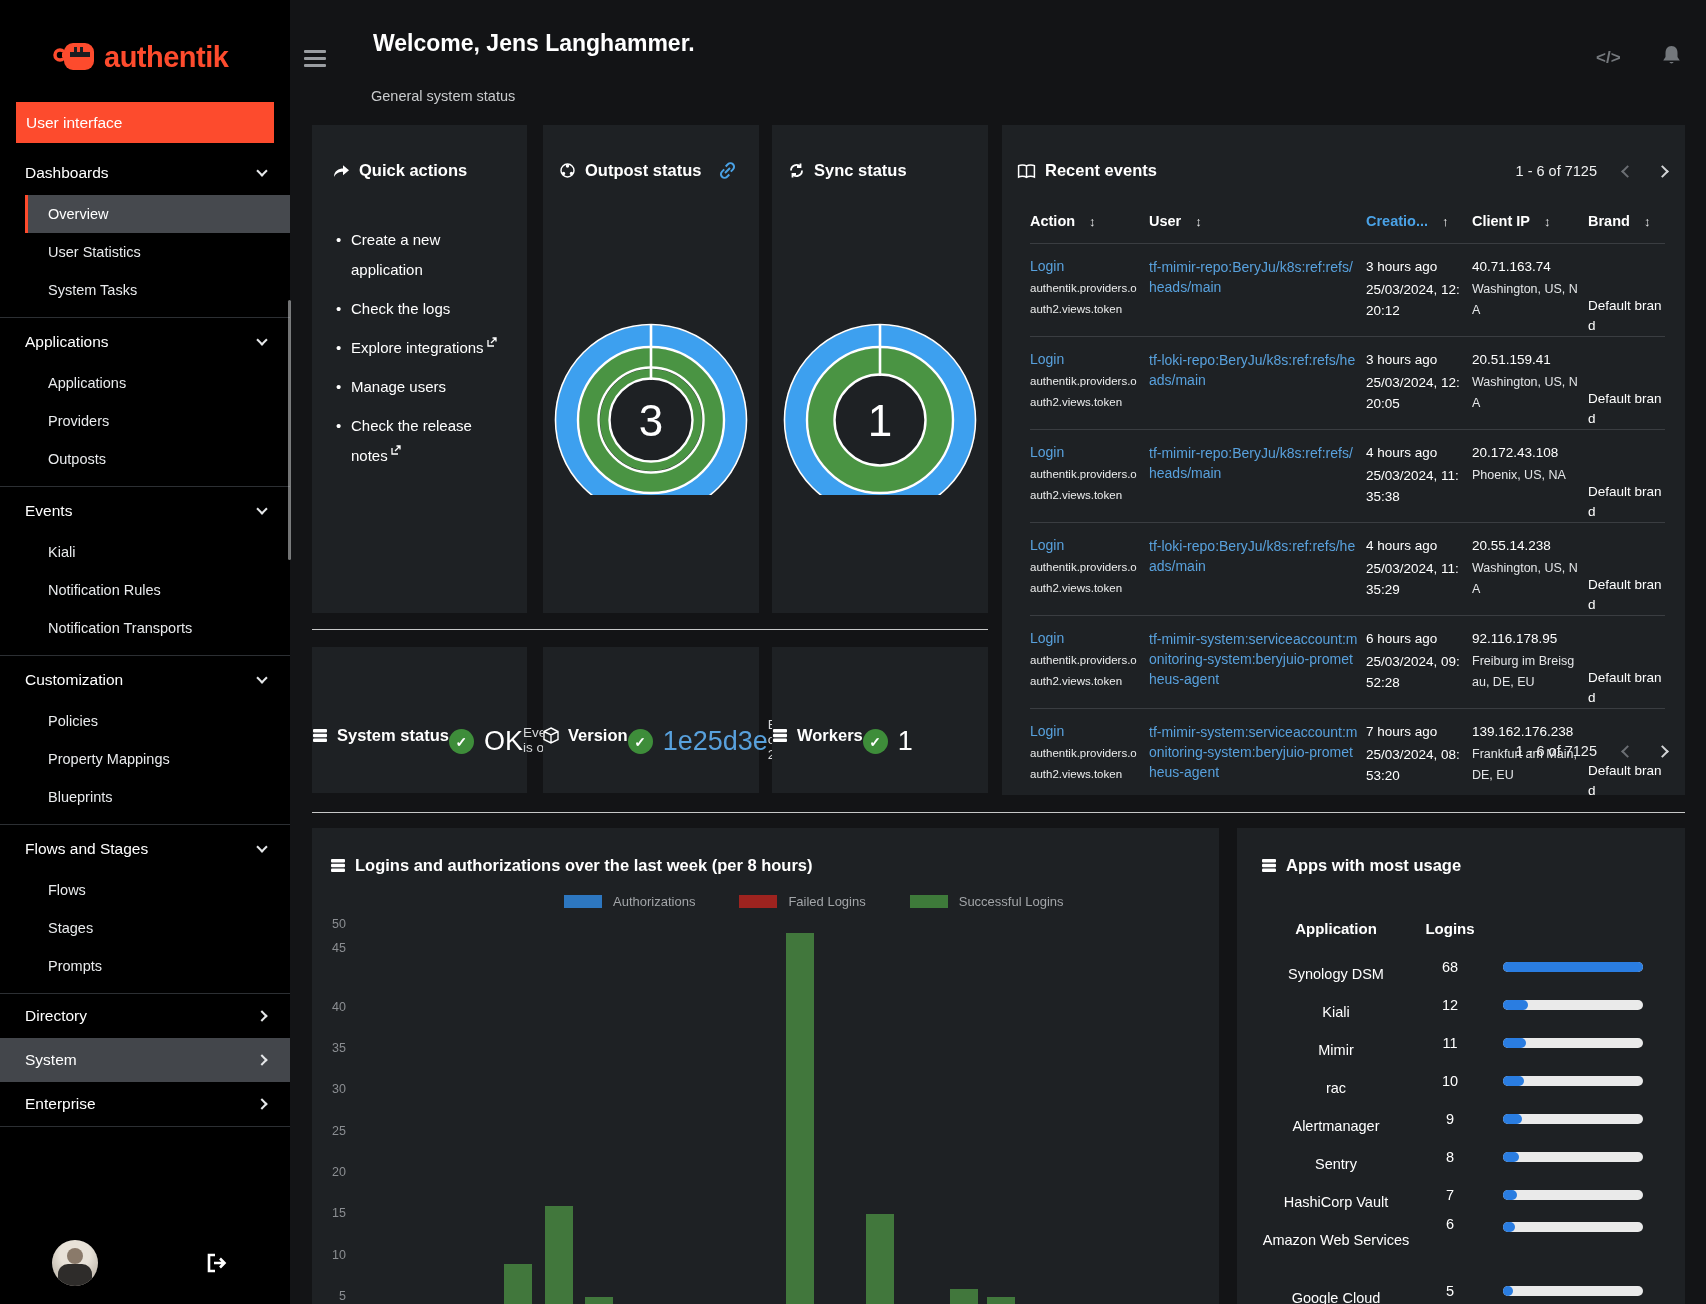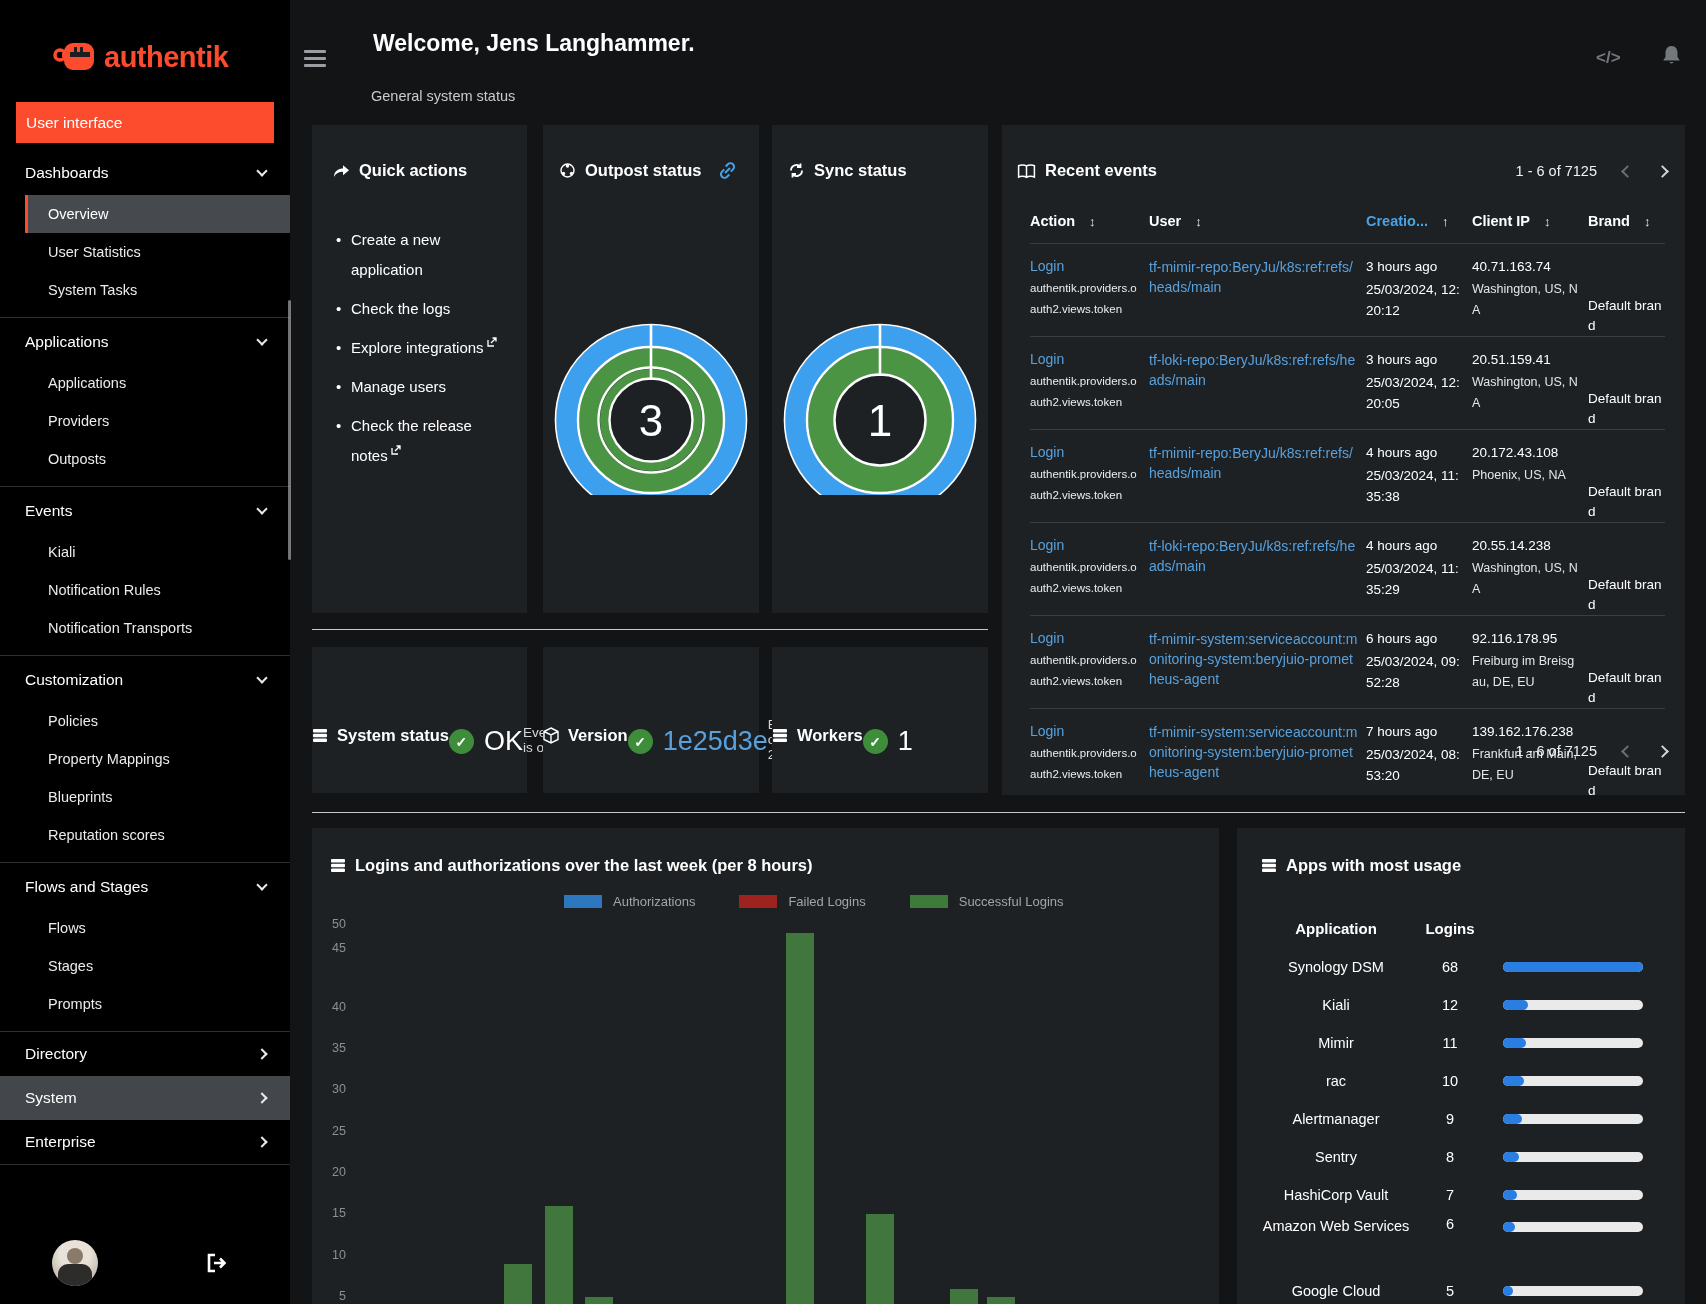--- a/index.html
+++ b/index.html
@@ -90,21 +90,21 @@
   .legend .gap{width:22px;}
   .sw{display:inline-block;width:38px;height:13px;}
 
   
   .apps-head{position:absolute;top:92px;left:0;width:448px;display:flex;font-size:15px;font-weight:700;color:#fff;}
   .apps-head .h1{width:150px;margin-left:24px;text-align:center;}
   .apps-head .h2{width:60px;margin-left:9px;text-align:center;}
   .apps-rows{position:absolute;top:120px;left:0;width:448px;}
   .app-row{display:flex;align-items:center;height:38px;}
   .app-row.tall{height:58px;align-items:flex-start;padding-top:2px;}
-  .app-name{width:150px;margin-left:24px;text-align:center;font-size:14.5px;color:#fff;line-height:21px;}
+  .app-name{width:150px;margin-left:24px;text-align:center;font-size:14.5px;color:#fff;line-height:21px;margin-top:14px;}
   .app-val{width:60px;margin-left:9px;text-align:center;font-size:14.5px;color:#fff;}
   .app-track{position:relative;width:140px;height:10px;margin-left:23px;background:#eaeaea;border-radius:5px;}
   .app-row.tall .app-track{margin-top:6px;}
   .app-fill{position:absolute;left:0;top:0;height:10px;border-radius:5px;background:#2a7de1;}
   svg{display:block;}
 </style>
 </head>
 <body>
 
 <div id="root">
@@ -176,23 +176,20 @@
           <span class="cv down"></span>
         </div>
         <div class="sub">
             <span>Policies</span>
           </div>
         <div class="sub">
             <span>Property Mappings</span>
           </div>
         <div class="sub">
             <span>Blueprints</span>
-          </div>
-        <div class="sub">
-            <span>Reputation scores</span>
           </div>
       </div>
       <div class="group">
         <div class="group-header">
           <span>Flows and Stages</span>
           <span class="cv down"></span>
         </div>
         <div class="sub">
             <span>Flows</span>
           </div>

